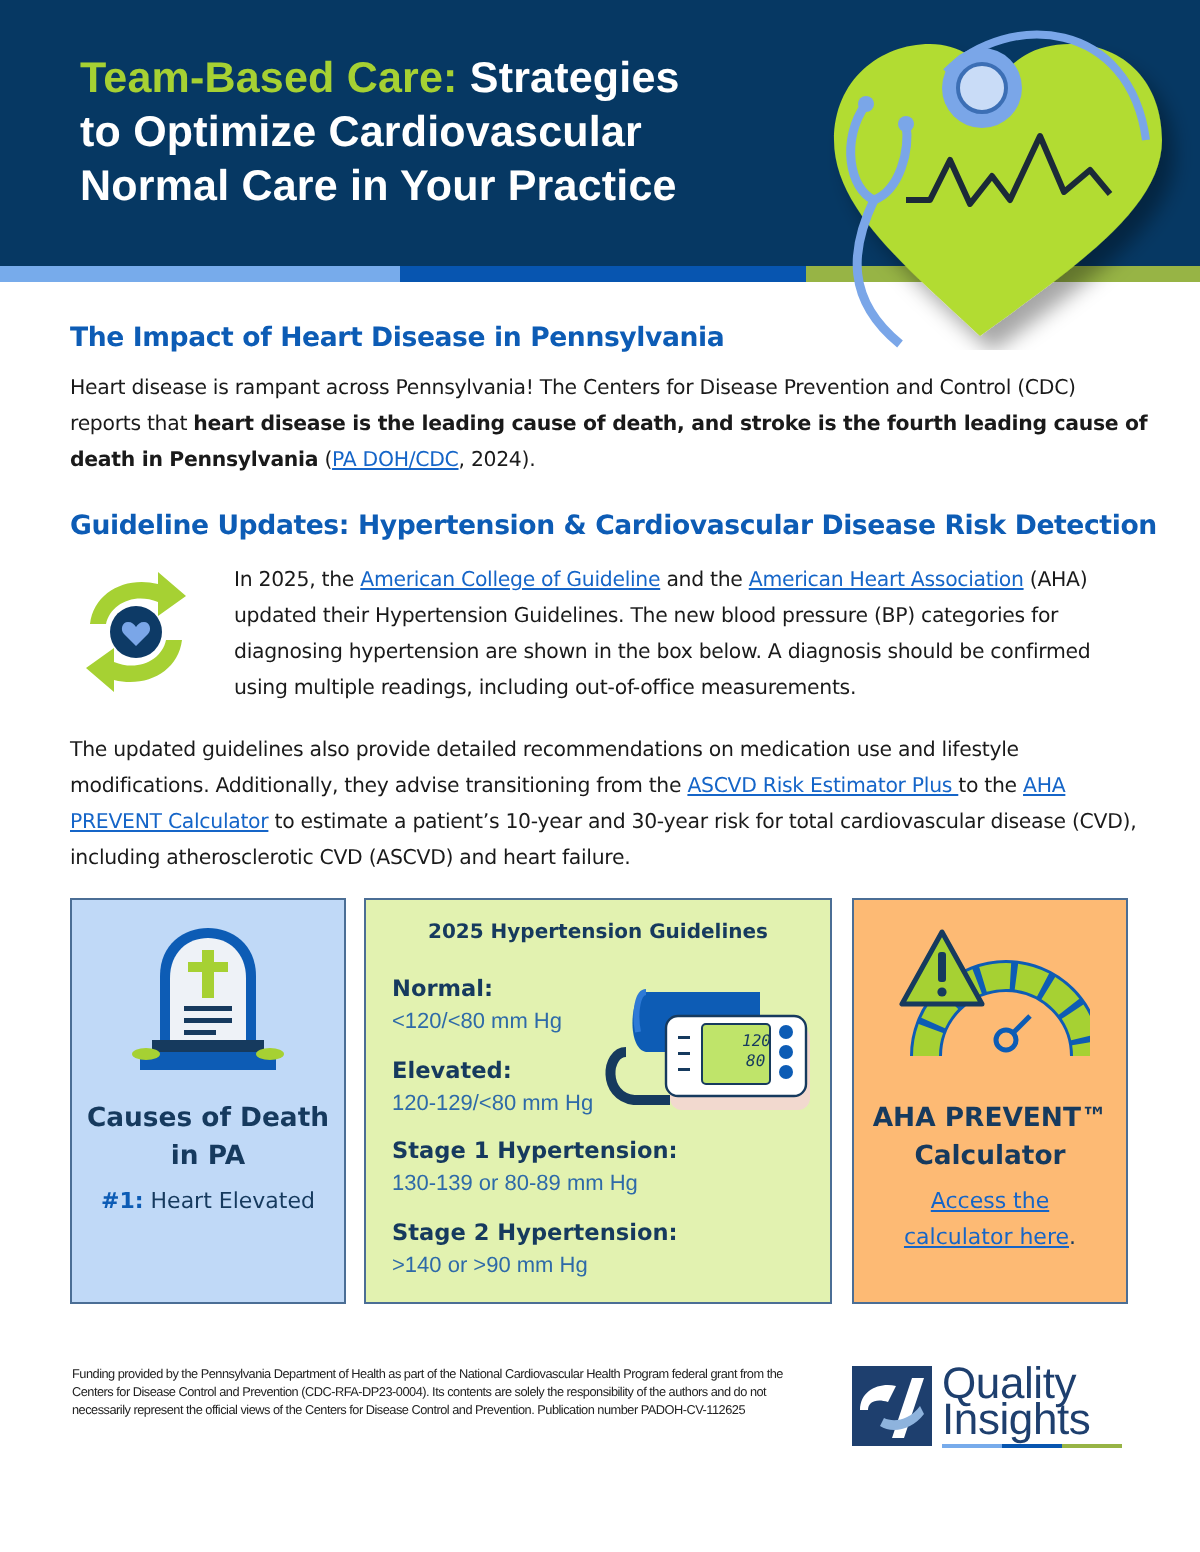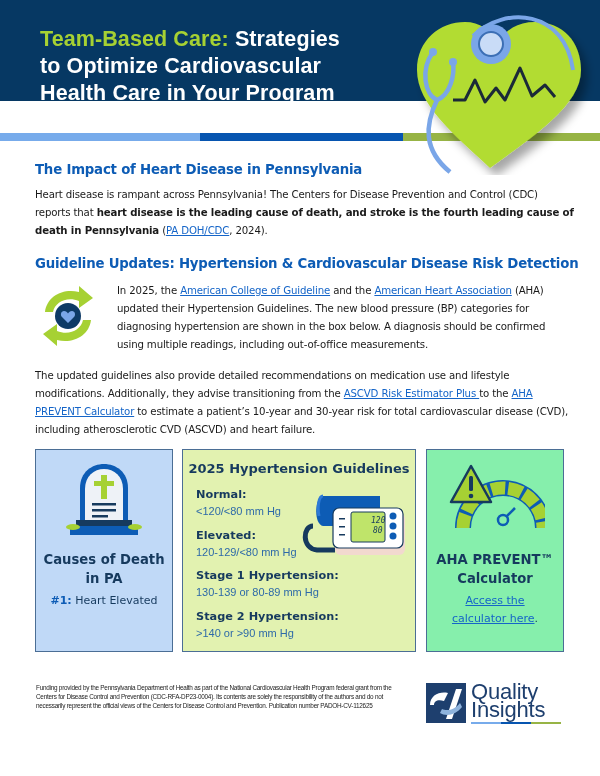--- a/index.html
+++ b/index.html
@@ -1,64 +1,64 @@
 <!DOCTYPE html>
 <html><head>
 <meta charset="utf-8">
 <style>
   * { box-sizing: border-box; margin: 0; padding: 0; }
   html, body { width: 600px; height: 776px; background: #ffffff; overflow: hidden; }
   body { position: relative; font-family: "DejaVu Sans", "Liberation Sans", sans-serif; color: #1a1a1a; }
 
-  .header { position: absolute; left: 0; top: 0; width: 600px; height: 101px; background: #063863; }
+  .header { position: absolute; left: 0; top: 0; width: 600px; height: 133px; background: #063863; }
   .title { position: absolute; left: 40px; top: 26px; width: 360px; font-family: "Liberation Sans", sans-serif; font-weight: bold; font-size: 21.5px; line-height: 27px; color: #ffffff; letter-spacing: 0.1px; }
   .title .accent { color: #a6d133; }
 
   .colorbar { position: absolute; top: 133px; height: 8px; }
   .cb1 { left: 0; width: 200px; background: #77abeb; }
   .cb2 { left: 200px; width: 203px; background: #0755b0; }
   .cb3 { left: 403px; width: 197px; background: #97b445; }
 
   .heart-art { position: absolute; left: 395px; top: 0; width: 205px; height: 175px; }
 
   .h2 { position: absolute; left: 35px; font-weight: bold; font-size: 13.3px; color: #0d5cb5; font-family: "DejaVu Sans", sans-serif; letter-spacing: -0.2px; }
   .p { position: absolute; left: 35px; font-size: 10.2px; line-height: 18px; color: #1a1a1a; letter-spacing: -0.15px; }
   .p b { font-weight: bold; }
   .link { color: #1565c8; text-decoration: underline; }
 
   .cycle-icon { position: absolute; left: 33px; top: 284px; width: 70px; height: 64px; }
 
   .box { position: absolute; top: 449px; height: 203px; border: 1.5px solid #4b6e95; }
   .box-left { left: 35px; width: 138px; background: #c0d9f7; }
   .box-mid { left: 182px; width: 234px; background: #e2f2b0; }
-  .box-right { left: 426px; width: 138px; background: #86efac; }
+  .box-right { left: 426px; width: 138px; background: #fdba74; }
 
   .box-title { position: absolute; left: 0; width: 100%; text-align: center; font-weight: bold; color: #163a5e; font-size: 13.2px; line-height: 19px; }
   .box-line { position: absolute; left: 0; width: 100%; text-align: center; font-size: 11px; color: #163a5e; line-height: 18px; }
   .box-line b { color: #0d5cb5; }
 
-  .mid-title { position: absolute; left: 0; width: 100%; text-align: center; top: 11px; font-weight: bold; color: #163a5e; font-size: 13px; }
+  .mid-title { position: absolute; left: 0; width: 100%; text-align: center; top: 11px; font-weight: bold; color: #163a5e; font-size: 10px; }
   .cat-label { position: absolute; left: 13px; font-weight: bold; color: #163a5e; font-size: 11.3px; }
   .cat-value { position: absolute; left: 13px; color: #2e6aa8; font-size: 11px; font-family: "Liberation Sans", sans-serif; }
 
   .footer-text { position: absolute; left: 36px; top: 684px; width: 370px; font-family: "Liberation Sans", sans-serif; font-size: 6.4px; line-height: 8.8px; color: #222; letter-spacing: -0.25px; }
 
   .logo { position: absolute; left: 426px; top: 683px; width: 140px; height: 40px; }
   .logo-mark { position: absolute; left: 0; top: 0; width: 40px; height: 40px; }
   .logo-text { position: absolute; left: 45px; top: 0; font-family: "Liberation Sans", sans-serif; font-size: 22px; line-height: 18px; color: #1e3f6e; letter-spacing: -0.2px; }
   .logo-rule { position: absolute; top: 39px; height: 1.5px; }
 </style>
 </head>
 <body>
 
 <div class="header">
   <div class="title">
     <span class="accent">Team-Based Care:</span><span> Strategies</span><br>
     <span>to Optimize Cardiovascular</span><br>
-    <span>Health Care in Your Program</span>
+    <span>Normal Care in Your Practice</span>
   </div>
 </div>
 <div class="colorbar cb1"></div>
 <div class="colorbar cb2"></div>
 <div class="colorbar cb3"></div>
 
 <svg class="heart-art" viewBox="0 0 205 175">
   <defs>
     <filter id="hs" x="-20%" y="-20%" width="140%" height="150%">
       <feDropShadow dx="6" dy="8" stdDeviation="5" flood-color="#000" flood-opacity="0.35"></feDropShadow>

